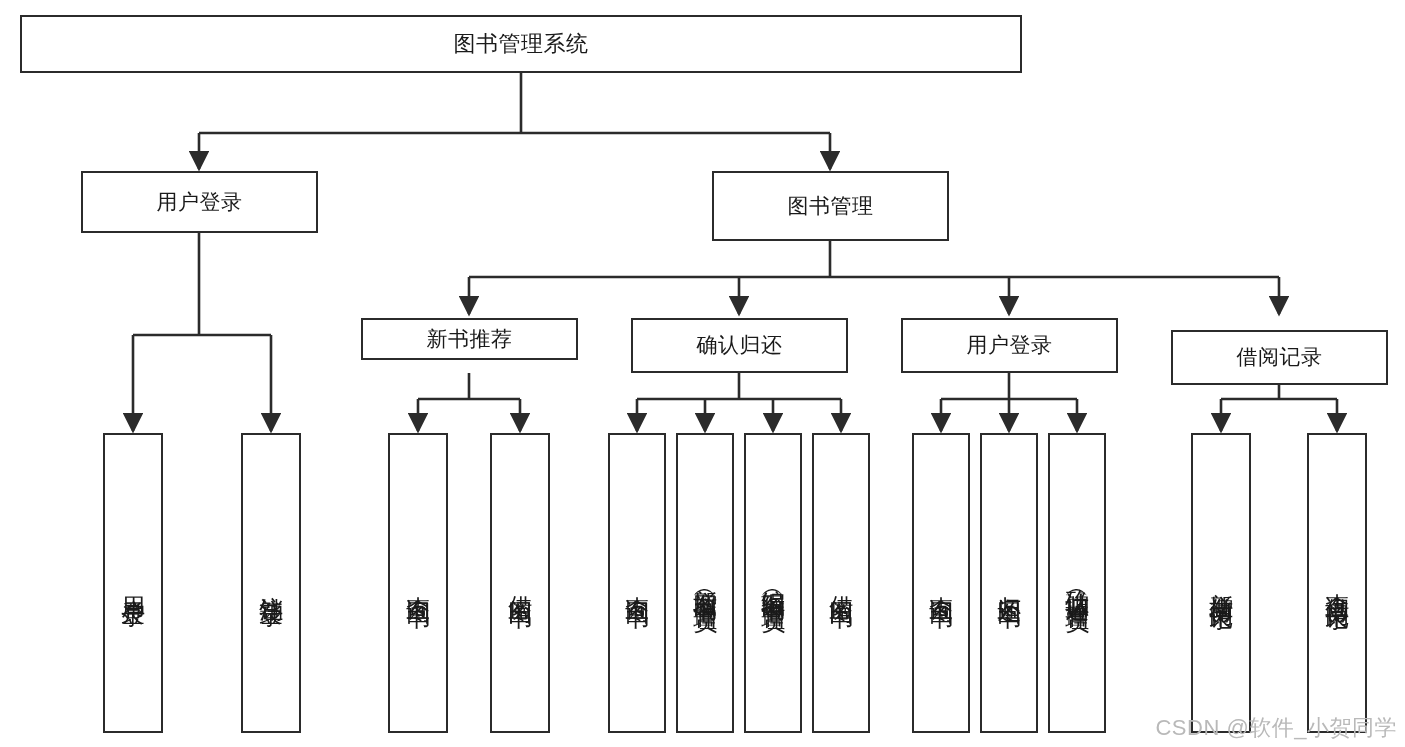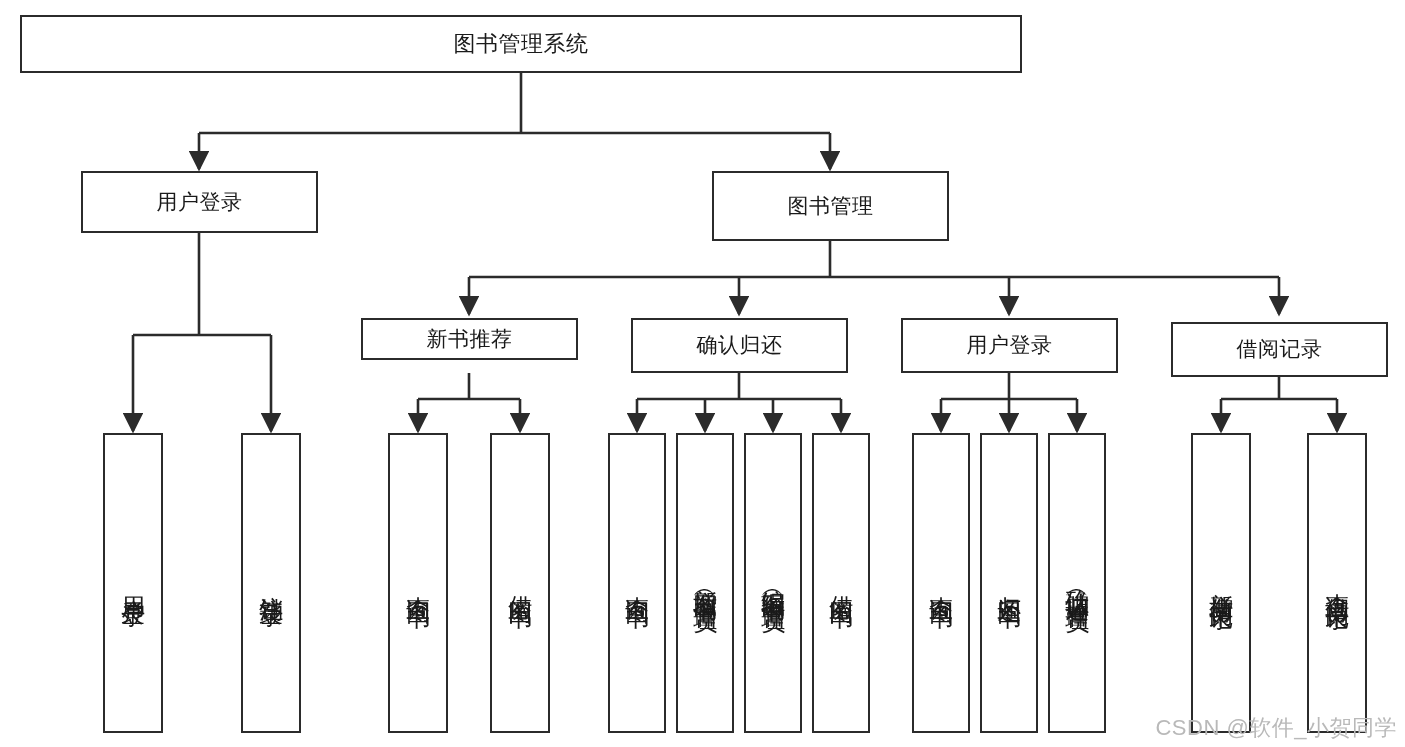--- a/index.html
+++ b/index.html
@@ -148,21 +148,21 @@
   </div>
 
   <div class="node horiz" style="left:631px; top:318px; width:217px; height:55px;">
     <span class="node-label">确认归还</span>
   </div>
 
   <div class="node horiz" style="left:901px; top:318px; width:217px; height:55px;">
     <span class="node-label">用户登录</span>
   </div>
 
-  <div class="node horiz" style="left:1171px; top:322px; width:217px; height:55px;">
+  <div class="node horiz" style="left:1171px; top:330px; width:217px; height:55px;">
     <span class="node-label">借阅记录</span>
   </div>
 
   <div class="node vert" style="left:103px; top:433px; width:60px; height:300px;">
     <span class="node-label">用户登录</span>
   </div>
 
   <div class="node vert" style="left:241px; top:433px; width:60px; height:300px;">
     <span class="node-label">注销登录</span>
   </div>

